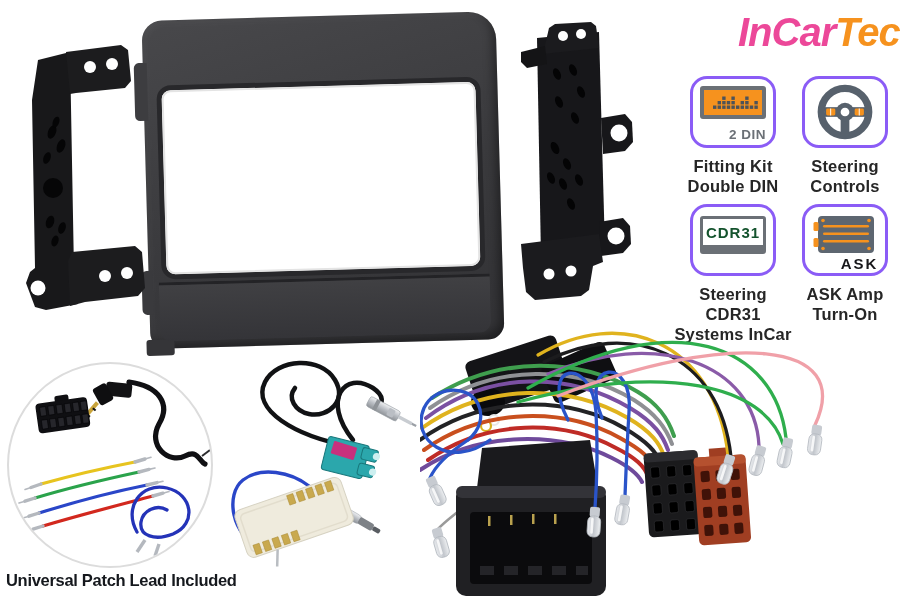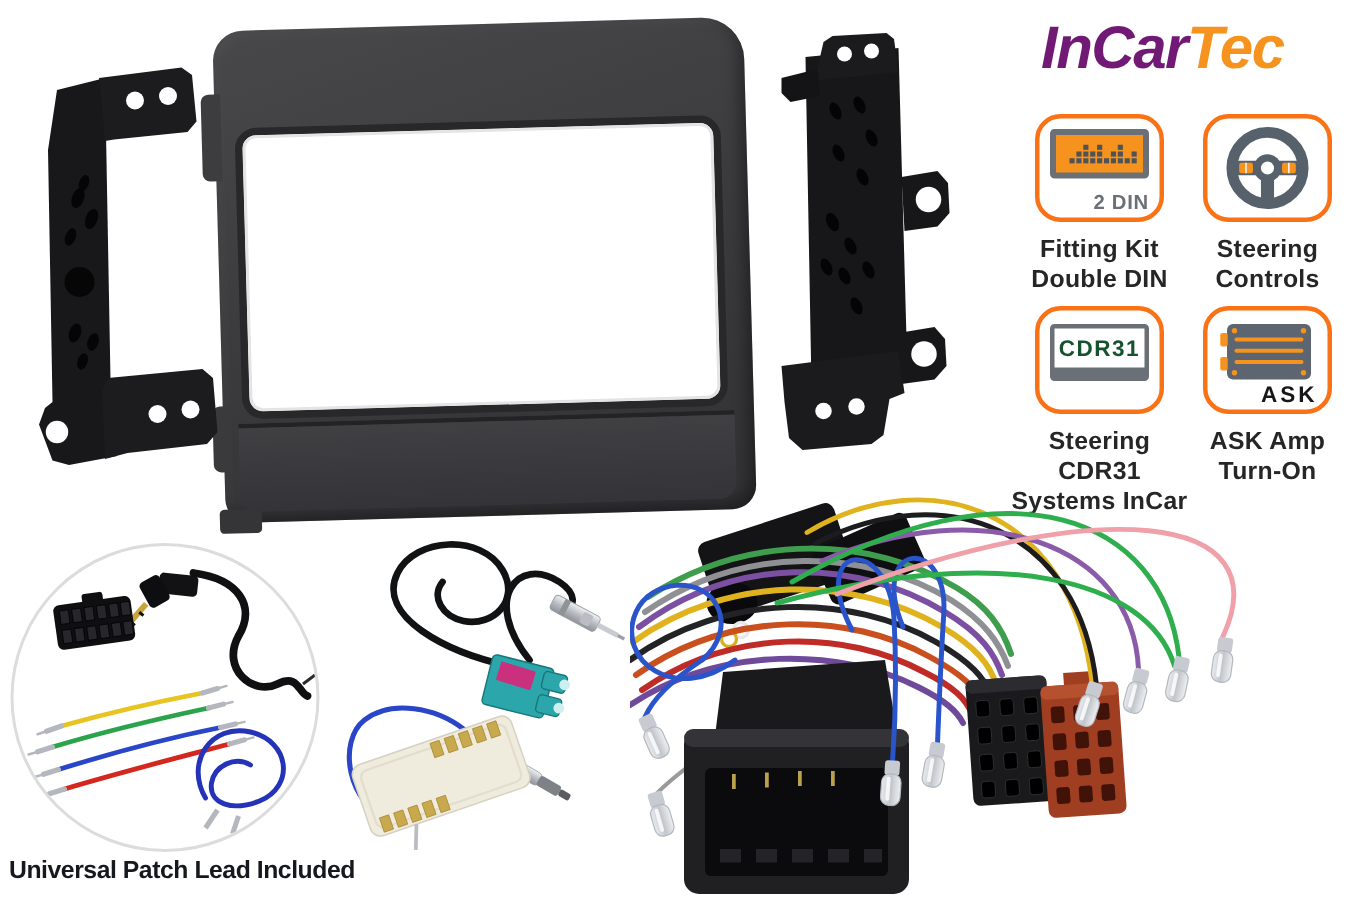--- a/index.html
+++ b/index.html
@@ -14,23 +14,23 @@
           border-radius:9px;box-shadow:0 0 0 5px #28282b,inset 0 0 0 2px #e4e4e4;}
   .fascia .lip{position:absolute;left:10px;right:13px;bottom:7px;height:56px;
           background:linear-gradient(180deg,#404043,#343438);border-top:3px solid #232326;
           border-radius:0 0 12px 12px;}
   .fascia .tabA{position:absolute;left:-9px;top:42px;width:13px;height:58px;background:#3d3d40;border-radius:5px 0 0 5px;}
   .fascia .tabB{position:absolute;left:-7px;bottom:34px;width:11px;height:44px;background:#3a3a3d;border-radius:5px 0 0 5px;}
   .fascia .footA{position:absolute;left:-4px;bottom:-7px;width:28px;height:16px;background:#353538;border-radius:3px;}
   
   .logo{position:absolute;left:694px;top:10px;width:196px;font-style:italic;font-weight:bold;
         font-size:40px;letter-spacing:-1px;white-space:nowrap;}
-  .logo .p1{color:#701a75;} .logo .p2{color:#f6921e;}
+  .logo .p1{color:#ec4899;margin-left:44px;} .logo .p2{color:#f6921e;}
   .feat{position:absolute;width:122px;text-align:center;}
-  .fbox{width:86px;height:72px;margin:0 auto;border:3px solid #f97316;border-radius:17px;
+  .fbox{width:86px;height:72px;margin:0 auto;border:3px solid #8b5cf6;border-radius:17px;
         background:#fff;position:relative;box-sizing:border-box;}
   .flabel{margin-top:9px;font-weight:bold;font-size:16.5px;line-height:1.2;color:#262626;letter-spacing:.2px;}
   .din-screen{position:absolute;left:7px;right:7px;top:7px;height:33px;background:#f6921e;
         border:4px solid #6b7076;border-radius:3px;box-sizing:border-box;}
   .din-text{position:absolute;right:7px;bottom:3px;font-weight:bold;font-size:13.5px;color:#6b7076;letter-spacing:.5px;}
   .cdr-screen{margin:9px 7px 0;height:38px;border:3px solid #6b7076;border-bottom-width:9px;border-radius:3px;
         background:#fff;display:flex;align-items:center;justify-content:center;
         font-weight:bold;font-size:15px;color:#14532d;letter-spacing:1px;box-sizing:border-box;}
   .ask-text{font-weight:bold;font-size:15px;color:#17171a;letter-spacing:2px;margin-top:-2px;padding-left:29px;}
   

